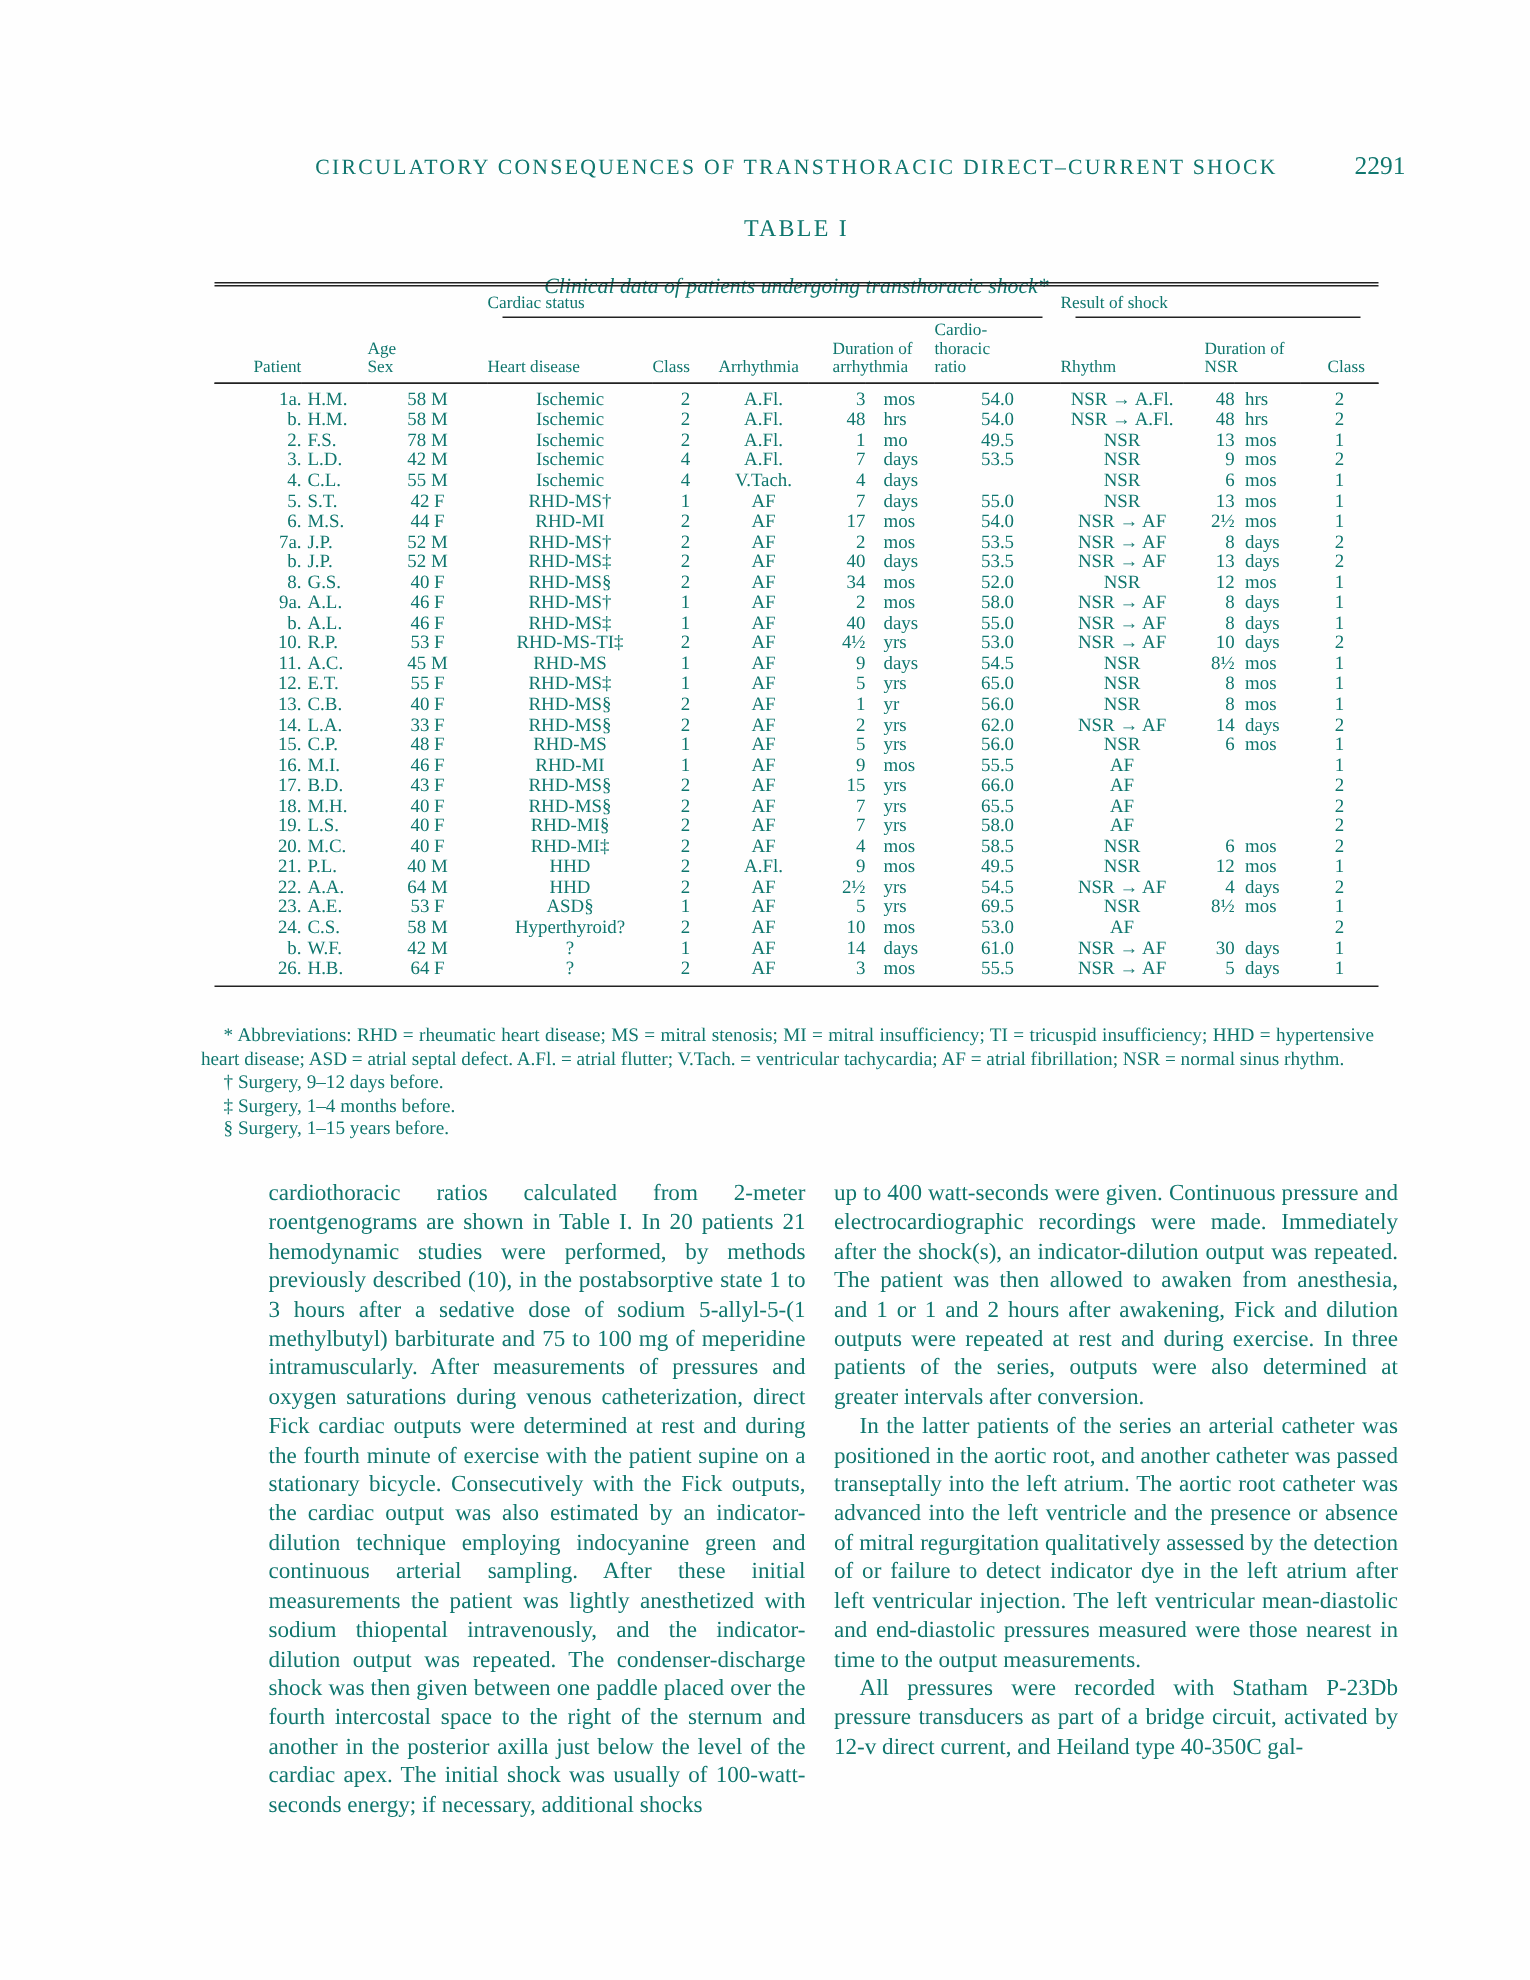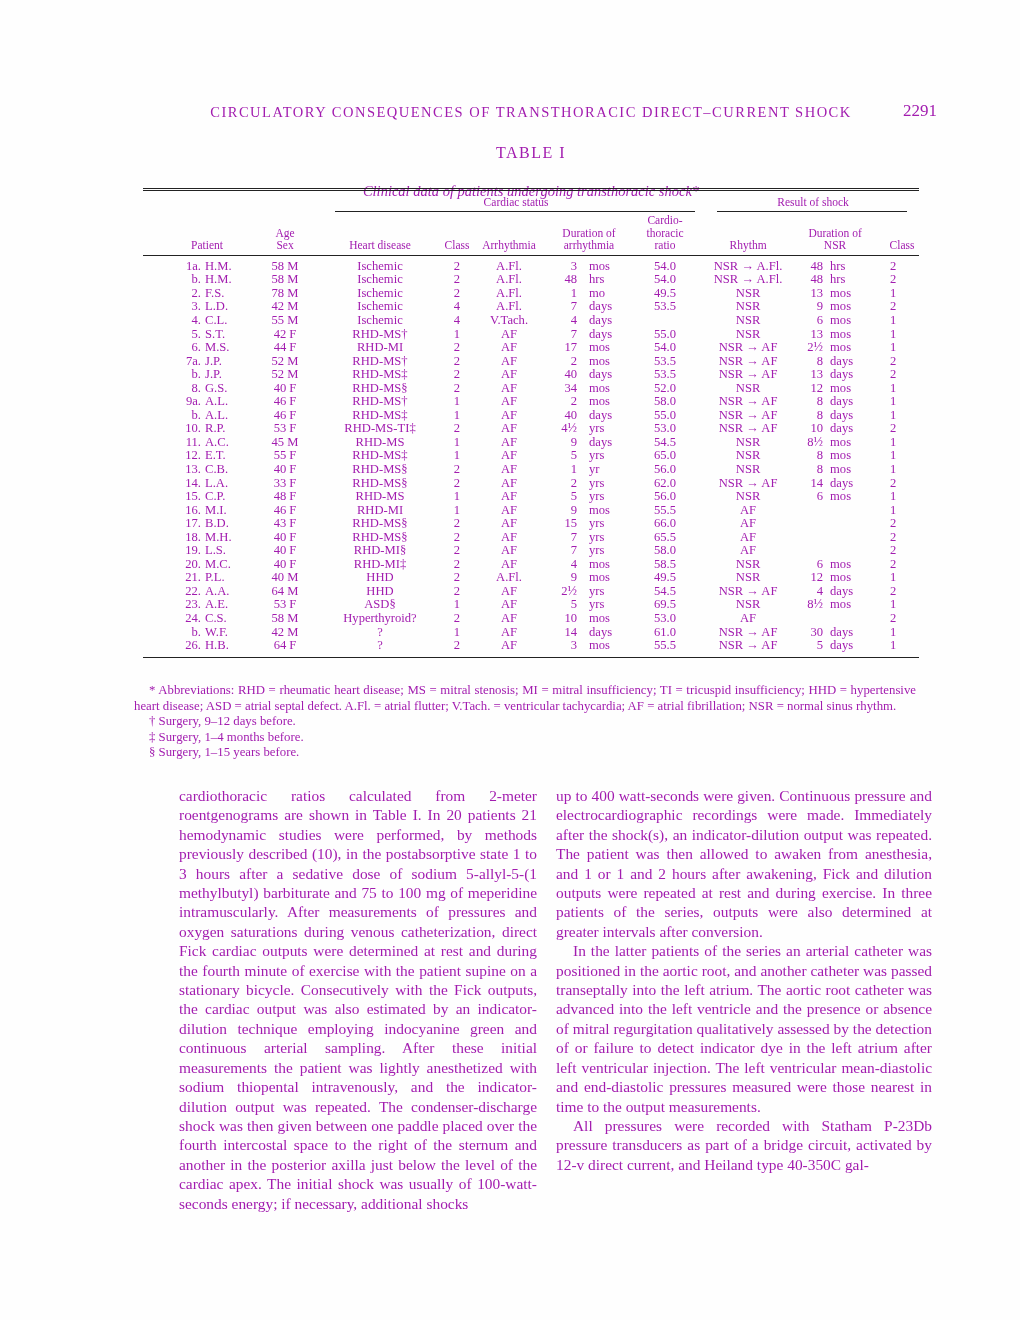--- a/index.html
+++ b/index.html
@@ -1,20 +1,20 @@
 <!DOCTYPE html>
 <html><head>
 <meta charset="utf-8">
 <style>
   html,body{margin:0;padding:0;background:#e8e8e8;}
   .page{
     position:relative;
     width:1020px;height:1320px;
     background:#fefefe;
-    color:#a21caf;
+    color:#0f766e;
     font-family:"Liberation Serif","DejaVu Serif",serif;
     overflow:hidden;
     margin:0 auto;
   }
   
   .running-head{
     position:absolute;top:104px;left:143px;width:776px;
     font-size:14.5px;letter-spacing:1.5px;
     display:flex;justify-content:center;align-items:baseline;
   }
@@ -32,21 +32,21 @@
   .tbl-wrap{
     position:absolute;top:188px;left:143px;width:776px;
     border-top:3px double #222;
     border-bottom:1.5px solid #222;
     padding-top:1px;
   }
   table{border-collapse:collapse;table-layout:fixed;width:776px;}
   th,td{padding:0;font-weight:normal;}
   thead th{
     font-size:11.5px;line-height:12.6px;
-    vertical-align:bottom;text-align:center;
+    vertical-align:bottom;text-align:left;
     white-space:pre-line;
   }
   tr.grp th{height:20px;vertical-align:middle;position:relative;}
   tr.grp th.grp-th::after{
     content:"";position:absolute;bottom:0;left:10px;right:12px;
     border-bottom:1px solid #222;
   }
   tr.cols th{border-bottom:1px solid #222;padding-bottom:3px;padding-top:2px;}
   tbody td{
     font-size:12.6px;line-height:13.55px;

